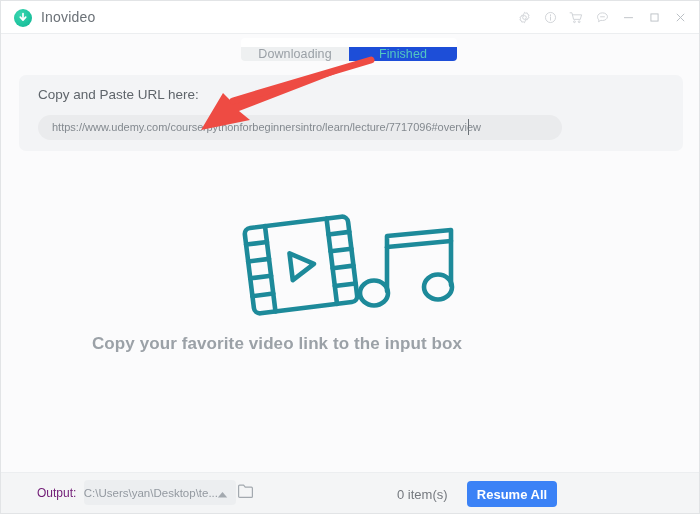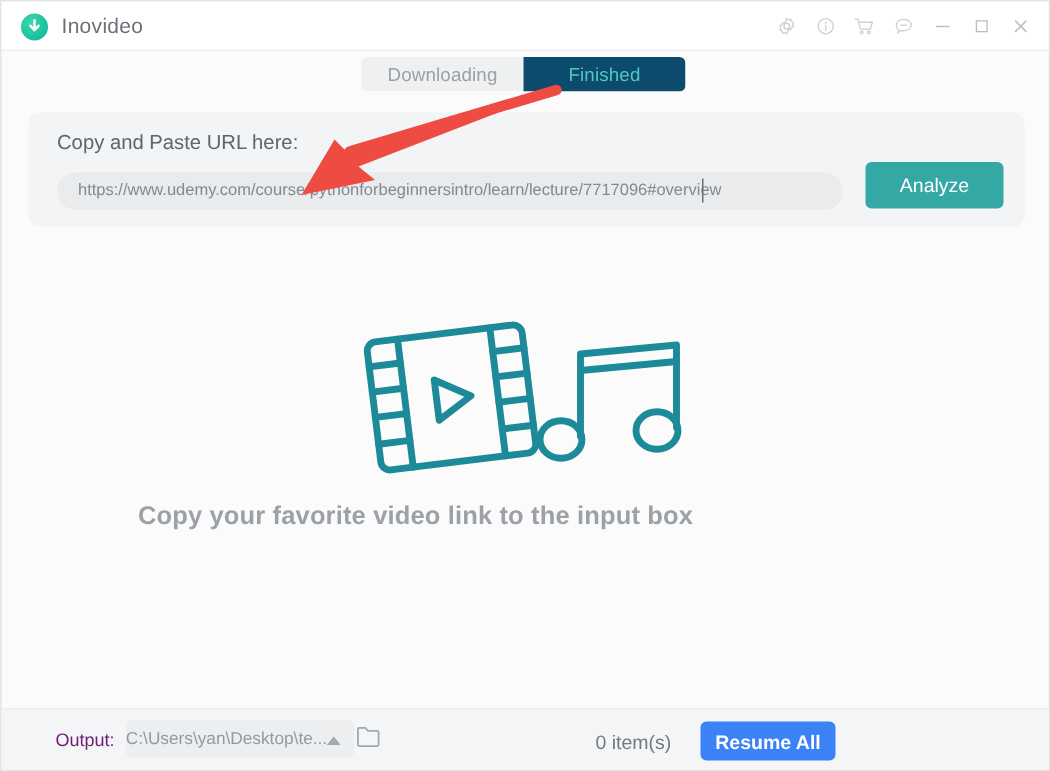--- a/index.html
+++ b/index.html
@@ -63,35 +63,36 @@
 
   
   .tabs {
     position: absolute;
     left: 240px; top: 37px;
     width: 216px; height: 23px;
     border-radius: 4px;
     overflow: hidden;
     display: flex;
     background: #ffffff;
+    align-items: flex-end;
   }
   .tab {
     flex: 1;
     display: flex;
     align-items: center;
     justify-content: center;
     font-size: 12.5px;
     letter-spacing: .1px;
   }
   .tab.inactive {
     background: #eef0f1;
     color: #9aa0a6;
   }
   .tab.active {
-    background: #0c4a6e;
+    background: #1d4ed8;
     color: #52c7c0;
   }
 
   
   .url-panel {
     position: absolute;
     left: 18px; top: 74px;
     width: 664px; height: 76px;
     background: #f3f4f6;
     border-radius: 7px;
@@ -179,21 +180,21 @@
     color: #701a75;
   }
   .output-path {
     position: absolute;
     left: 83px; top: 7px;
     width: 152px; height: 25px;
     background: #eceef0;
     border-radius: 4px;
     display: flex;
     align-items: center;
-    justify-content: center;
+    justify-content: flex-end;
     padding-right: 18px;
     box-sizing: border-box;
     font-size: 11.5px;
     color: #9399a0;
   }
   .path-caret {
     position: absolute;
     right: 8px; top: 9px;
     color: #9fa5ab;
   }
@@ -285,21 +286,20 @@
 
   <div class="tabs">
     <div class="tab inactive">Downloading</div>
     <div class="tab active">Finished</div>
   </div>
 
   <div class="url-panel">
     <div class="url-label">Copy and Paste URL here:</div>
     <input class="url-input" type="text" value="https://www.udemy.com/course/pythonforbeginnersintro/learn/lecture/7717096#overview" style="">
     <div class="caret"></div>
-    <button class="analyze-btn">Analyze</button>
   </div>
 
   <div class="empty-art">
     <svg width="230" height="115" viewBox="0 0 230 115" fill="none" stroke="#1d8a9a" stroke-width="4.6" stroke-linejoin="round" stroke-linecap="round">
 
       <g transform="rotate(-7 62 57)">
         <rect x="10" y="14" width="104" height="86" rx="6"></rect>
         <path d="M31 14 V100"></path>
         <path d="M93 14 V100"></path>
         <path d="M10 30 H31 M10 47 H31 M10 64 H31 M10 82 H31"></path>

